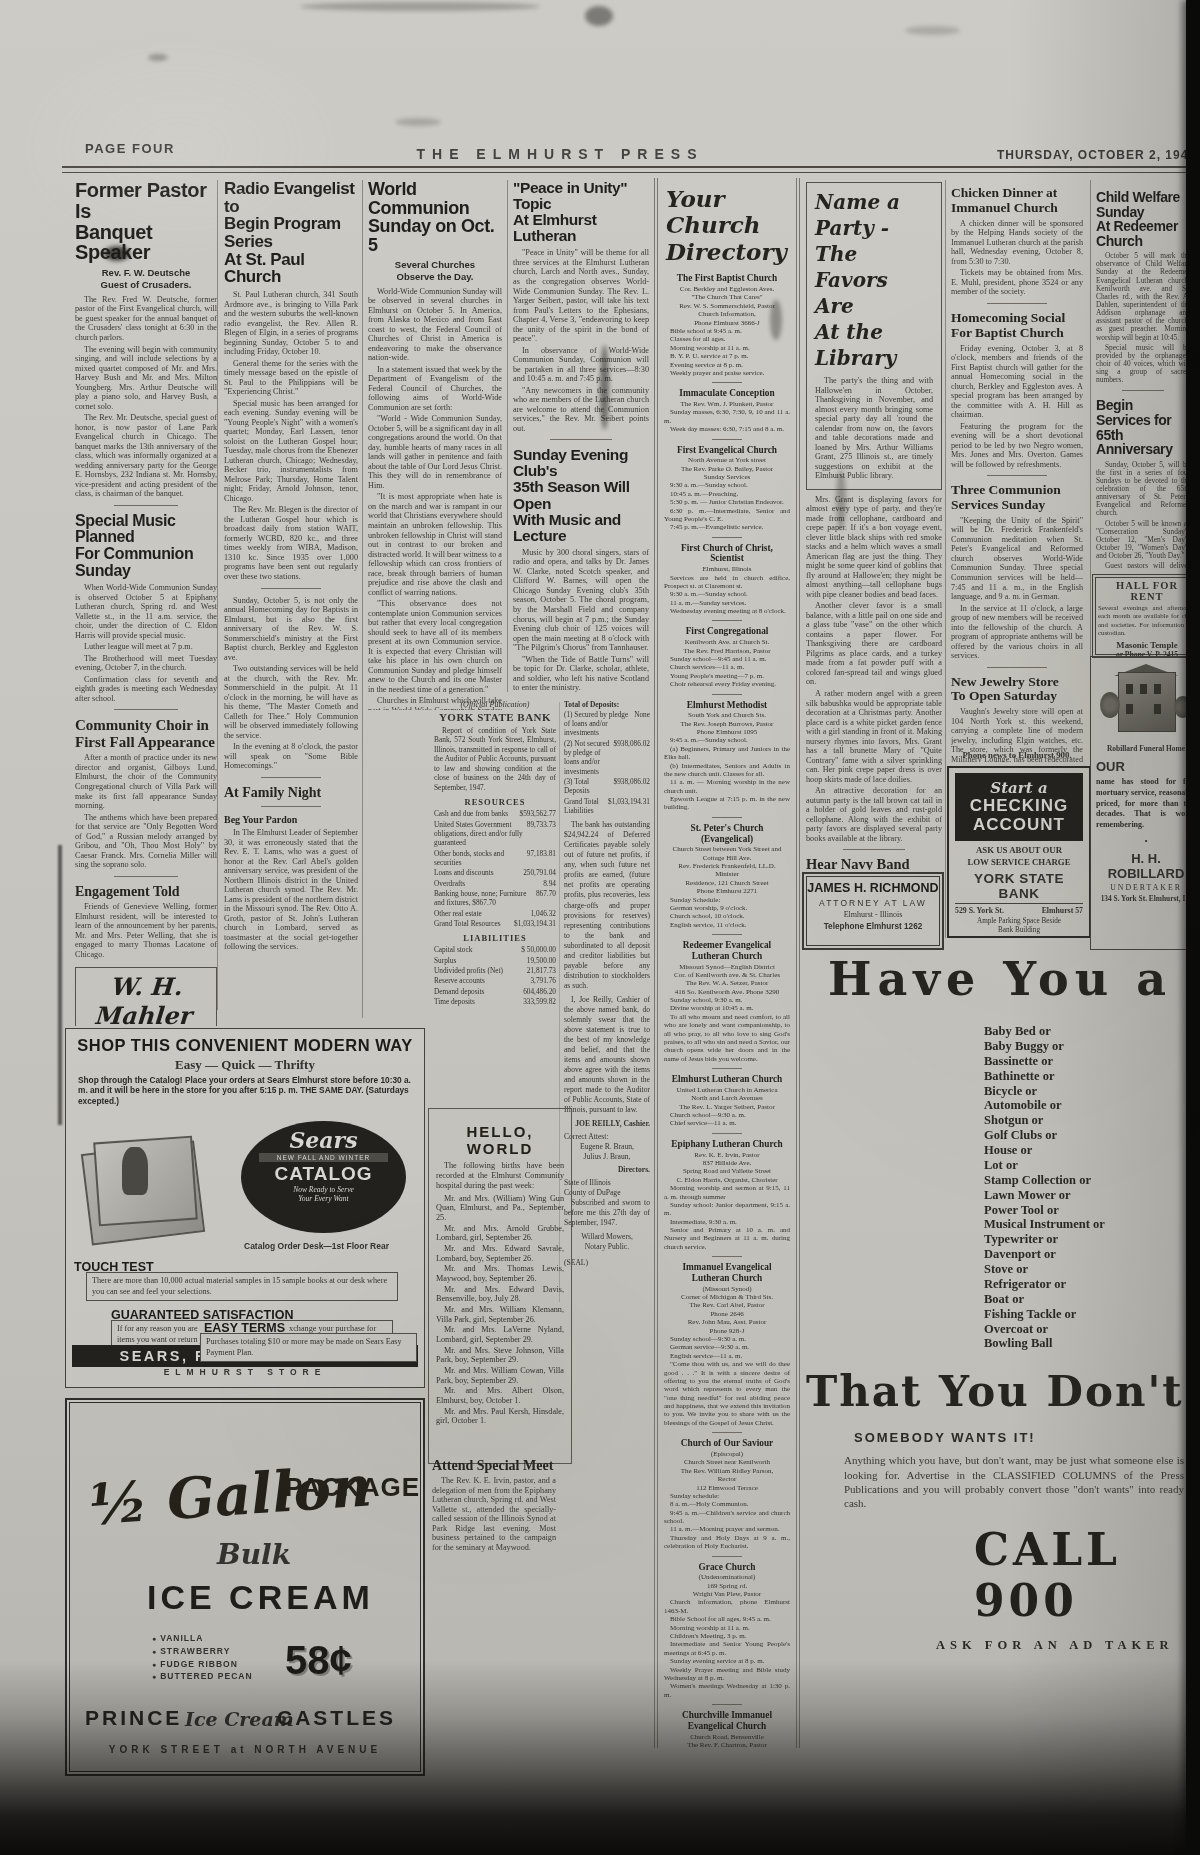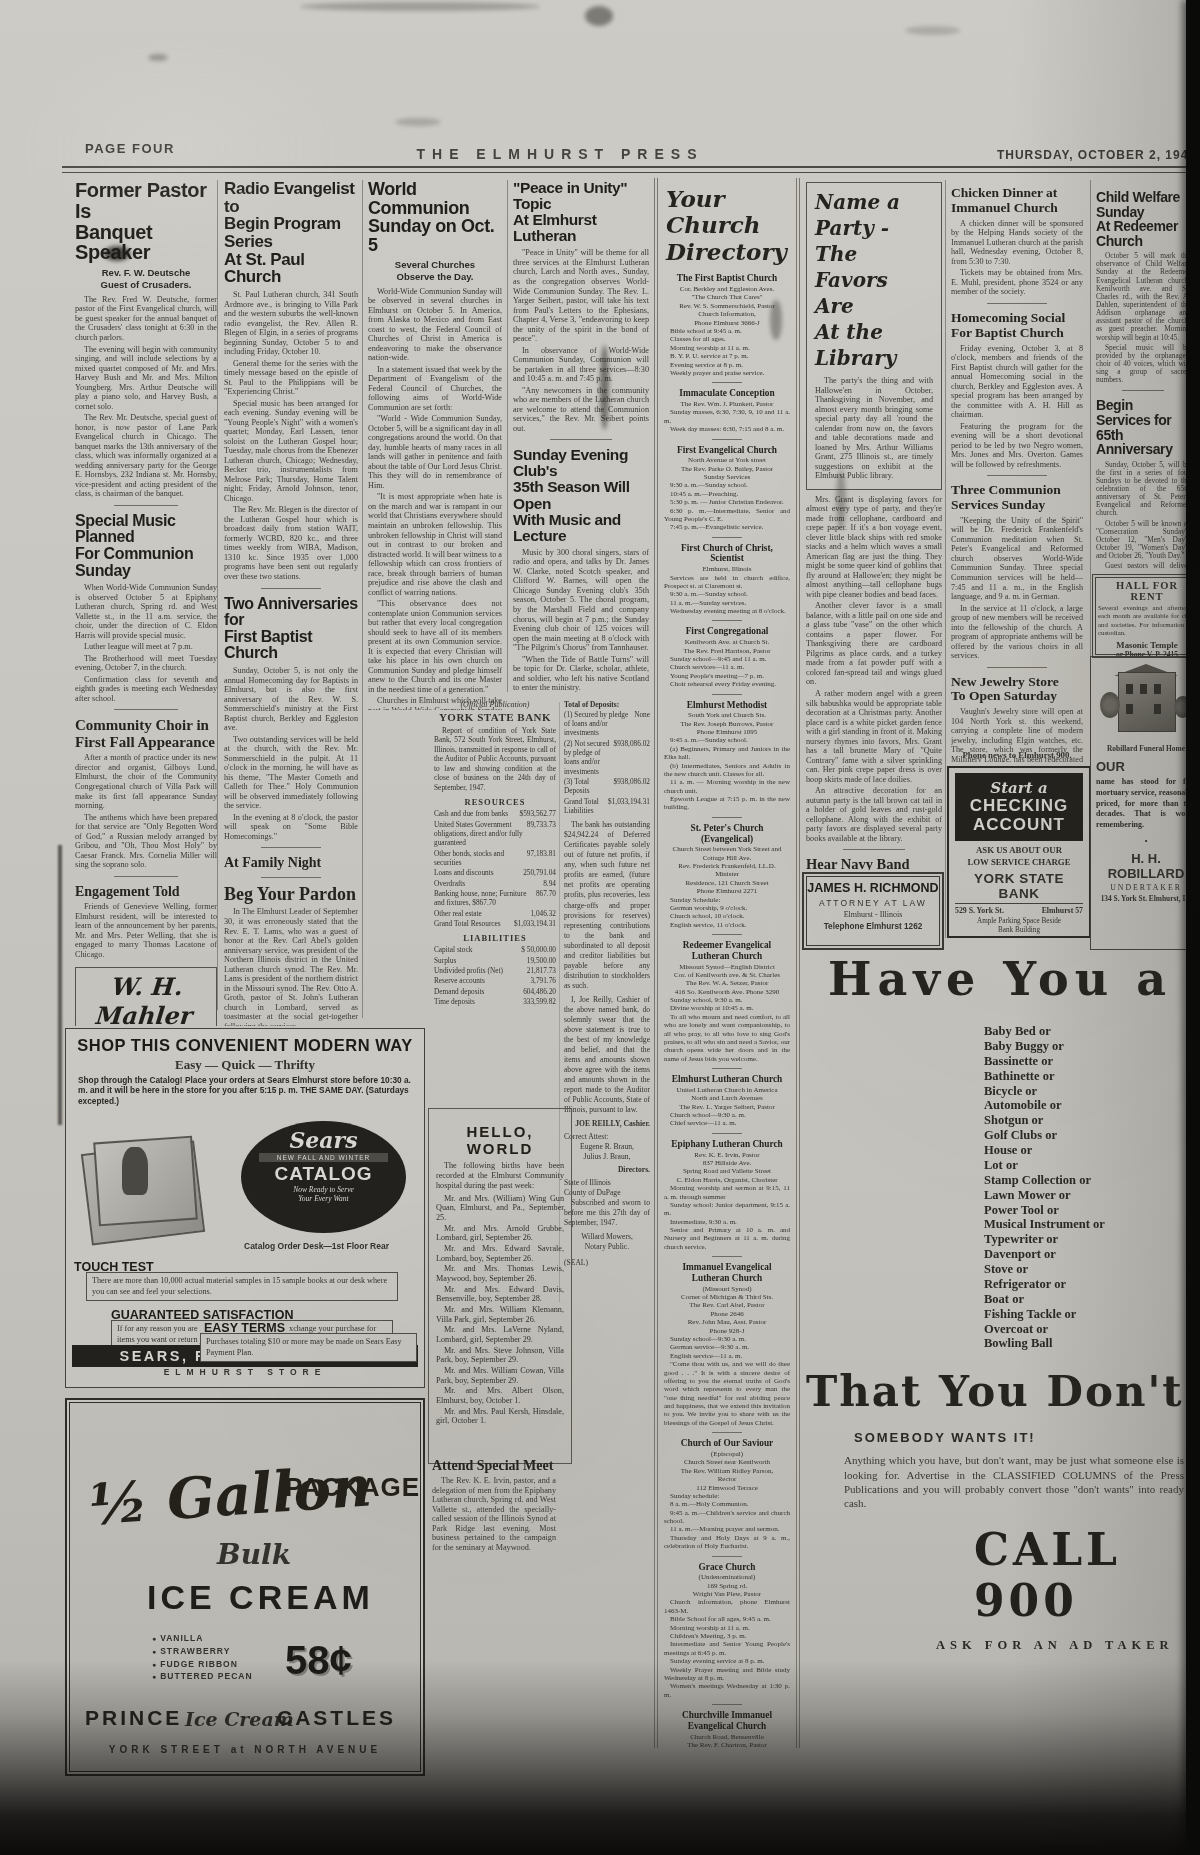--- a/index.html
+++ b/index.html
@@ -263,35 +263,33 @@
 At St. Paul Church</div>
       <div class="body">
           <p>St. Paul Lutheran church, 341 South Ardmore ave., is bringing to Villa Park and the western suburbs the well-known radio evangelist, the Rev. Allen R. Blegen of Elgin, in a series of programs beginning Sunday, October 5 to and including Friday, October 10.</p>
           <p>General theme for the series with the timely message based on the epistle of St. Paul to the Philippians will be "Experiencing Christ."</p>
           <p>Special music has been arranged for each evening. Sunday evening will be "Young People's Night" with a women's quartet; Monday, Earl Lassen, tenor soloist on the Lutheran Gospel hour; Tuesday, male chorus from the Ebenezer Lutheran church, Chicago; Wednesday, Becker trio, instrumentalists from Melrose Park; Thursday, Home Talent night; Friday, Arnold Johnson, tenor, Chicago.</p>
           <p>The Rev. Mr. Blegen is the director of the Lutheran Gospel hour which is broadcast daily from station WAIT, formerly WCBD, 820 kc., and three times weekly from WIBA, Madison, 1310 kc. Since 1935 over 1,000 programs have been sent out regularly over these two stations.</p>
         </div>
     </div>
     <div class="art-rule"></div>
     <div>
-      <div class="hl hl-md">Two Anniversaries for
-First Baptist Church</div>
       <div class="body">
           <p>Sunday, October 5, is not only the annual Homecoming day for Baptists in Elmhurst, but is also the first anniversary of the Rev. W. S. Sommerschield's ministry at the First Baptist church, Berkley and Eggleston ave.</p>
           <p>Two outstanding services will be held at the church, with the Rev. Mr. Sommerschield in the pulpit. At 11 o'clock in the morning, he will have as his theme, "The Master Cometh and Calleth for Thee." Holy Communion will be observed immediately following the service.</p>
           <p>In the evening at 8 o'clock, the pastor will speak on "Some Bible Homecomings."</p>
         </div>
     </div>
     <div class="art-rule"></div>
     <div>
       <div class="hl-serif" style="font-size:14px;">At Family Night</div>
     </div>
     <div class="art-rule"></div>
     <div>
-      <div class="hl-serif" style="font-size:18px;">Beg Your Pardon</div>
+      <div class="hl-serif" style="font-size:10px;">Beg Your Pardon</div>
       <div class="body">
           <p>In The Elmhurst Leader of September 30, it was erroneously stated that the Rev. E. T. Lams, who was a guest of honor at the Rev. Carl Abel's golden anniversary service, was president of the Northern Illinois district in the United Lutheran church synod. The Rev. Mr. Lams is president of the northern district in the Missouri synod. The Rev. Otto A. Groth, pastor of St. John's Lutheran church in Lombard, served as toastmaster at the social get-together following the services.</p>
         </div>
     </div>
   </div>
 
   <div class="col" style="left:368px;top:180px;width:134px;height:530px;">
     <div>
       <div class="hl" style="font-size:18px;">World Communion
 Sunday on Oct. 5</div>
@@ -434,21 +432,21 @@
   </div>
 
   <div class="abs hello" style="left:428px;top:1108px;width:128px;height:326px;overflow:hidden;">
     <div class="hello-title">HELLO,  WORLD</div>
     <div class="hello-intro">The following births have been recorded at the Elmhurst Community hospital during the past week:</div>
     <div>
         <div class="birth">Mr. and Mrs. (William) Wing Gun Quan, Elmhurst, and Pa., September 25.</div>
         <div class="birth">Mr. and Mrs. Arnold Grubbe, Lombard, girl, September 26.</div>
         <div class="birth">Mr. and Mrs. Edward Savrale, Lombard, boy, September 26.</div>
         <div class="birth">Mr. and Mrs. Thomas Lewis, Maywood, boy, September 26.</div>
-        <div class="birth">Mr. and Mrs. Edward Davis, Bensenville, boy, September 28.</div>
+        <div class="birth">Mr. and Mrs. Edward Davis, Bensenville, boy, July 28.</div>
         <div class="birth">Mr. and Mrs. William Klemann, Villa Park, girl, September 26.</div>
         <div class="birth">Mr. and Mrs. LaVerne Nyland, Lombard, girl, September 29.</div>
         <div class="birth">Mr. and Mrs. Steve Johnson, Villa Park, boy, September 29.</div>
         <div class="birth">Mr. and Mrs. William Cowan, Villa Park, boy, September 29.</div>
         <div class="birth">Mr. and Mrs. Albert Olson, Elmhurst, boy, October 1.</div>
         <div class="birth">Mr. and Mrs. Paul Kersh, Hinsdale, girl, October 1.</div>
       </div>
   </div>
 
   <div class="col" style="left:432px;top:1458px;width:124px;height:200px;">

